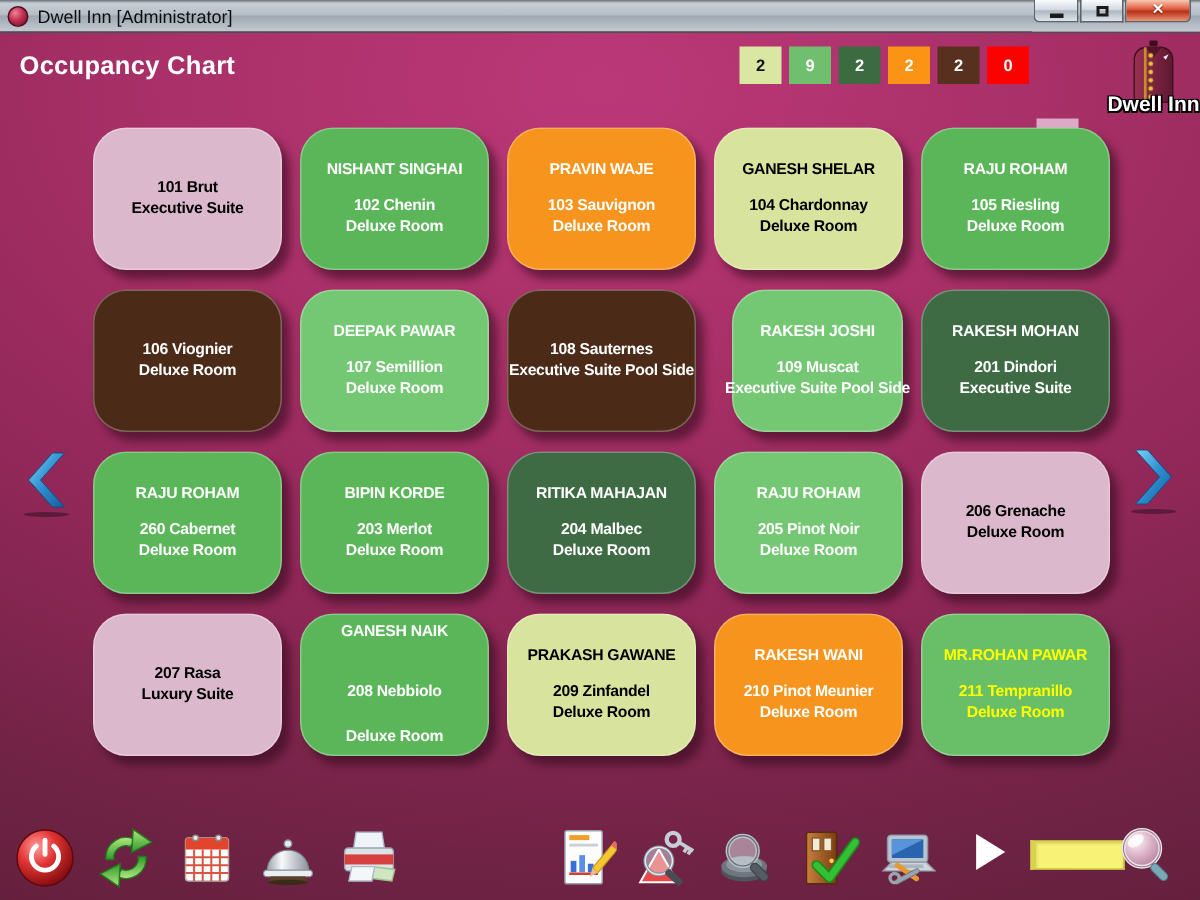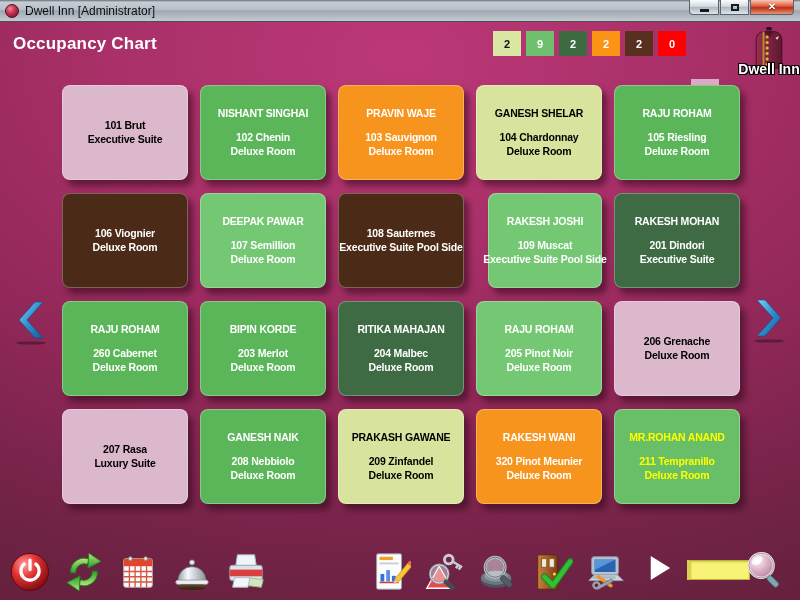--- a/index.html
+++ b/index.html
@@ -37,21 +37,21 @@
     font-size:11px;font-weight:bold;}
 
   .logo{position:absolute;left:738px;top:4px;width:62px;text-align:center;}
   .logo svg{display:block;margin:0 auto;}
   .logo-text{margin-top:-9px;font-size:14px;font-weight:bold;color:#ffffff;white-space:nowrap;
     text-shadow:-1px -1px 0 #000,1px -1px 0 #000,-1px 1px 0 #000,1px 1px 0 #000;}
 
   
   .room-grid{position:absolute;left:62px;top:63px;display:grid;
     grid-template-columns:repeat(5,126px);grid-auto-rows:95px;column-gap:12px;row-gap:13px;}
-  .room-card{border-radius:8px;border:1px solid rgba(255,255,255,.28);box-sizing:border-box;
+  .room-card{border-radius:22px;border:1px solid rgba(255,255,255,.28);box-sizing:border-box;
     box-shadow:5px 6px 6px rgba(45,10,26,.55);
     display:flex;flex-direction:column;align-items:center;justify-content:center;
     text-align:center;font-size:10.5px;font-weight:bold;letter-spacing:-.2px;
     line-height:1.3;cursor:pointer;padding:0;}
   .room-card .guest{margin-bottom:11px;white-space:nowrap;}
   .room-card .line{white-space:nowrap;}
 
   
   .pager{position:absolute;width:34px;height:46px;cursor:pointer;}
   .pager.prev{left:13px;top:278px;}
@@ -199,37 +199,37 @@
           <div class="line">Deluxe Room</div>
         </div>
         <div class="room-card" style="background: rgb(220, 184, 205); color: rgb(0, 0, 0);">
           <div class="line">206 Grenache</div>
           <div class="line">Deluxe Room</div>
         </div>
         <div class="room-card" style="background: rgb(220, 184, 205); color: rgb(0, 0, 0);">
           <div class="line">207 Rasa</div>
           <div class="line">Luxury Suite</div>
         </div>
-        <div class="room-card" style="background: rgb(91, 182, 90); color: rgb(255, 255, 255);">
+        <div class="room-card" style="background: rgb(91, 182, 90); color: rgb(255, 255, 255); gap: 16px;">
           <div class="guest">GANESH NAIK</div>
           <div class="line">208 Nebbiolo</div>
           <div class="line">Deluxe Room</div>
         </div>
         <div class="room-card" style="background: rgb(216, 228, 157); color: rgb(0, 0, 0);">
           <div class="guest">PRAKASH GAWANE</div>
           <div class="line">209 Zinfandel</div>
           <div class="line">Deluxe Room</div>
         </div>
         <div class="room-card" style="background: rgb(247, 148, 30); color: rgb(255, 255, 255);">
           <div class="guest">RAKESH WANI</div>
-          <div class="line">320 Pinot Meunier</div>
+          <div class="line">210 Pinot Meunier</div>
           <div class="line">Deluxe Room</div>
         </div>
         <div class="room-card" style="background: rgb(104, 191, 103); color: rgb(255, 255, 0);">
-          <div class="guest">MR.ROHAN ANAND</div>
+          <div class="guest">MR.ROHAN PAWAR</div>
           <div class="line">211 Tempranillo</div>
           <div class="line">Deluxe Room</div>
         </div>
       </div>
 
     <div class="pager prev">
       <svg width="34" height="46" viewBox="0 0 34 46">
         <defs>
             <linearGradient id="arl" x1="0" y1="0" x2="1" y2="1">
           <stop offset="0" stop-color="#7cd4f4"></stop>

